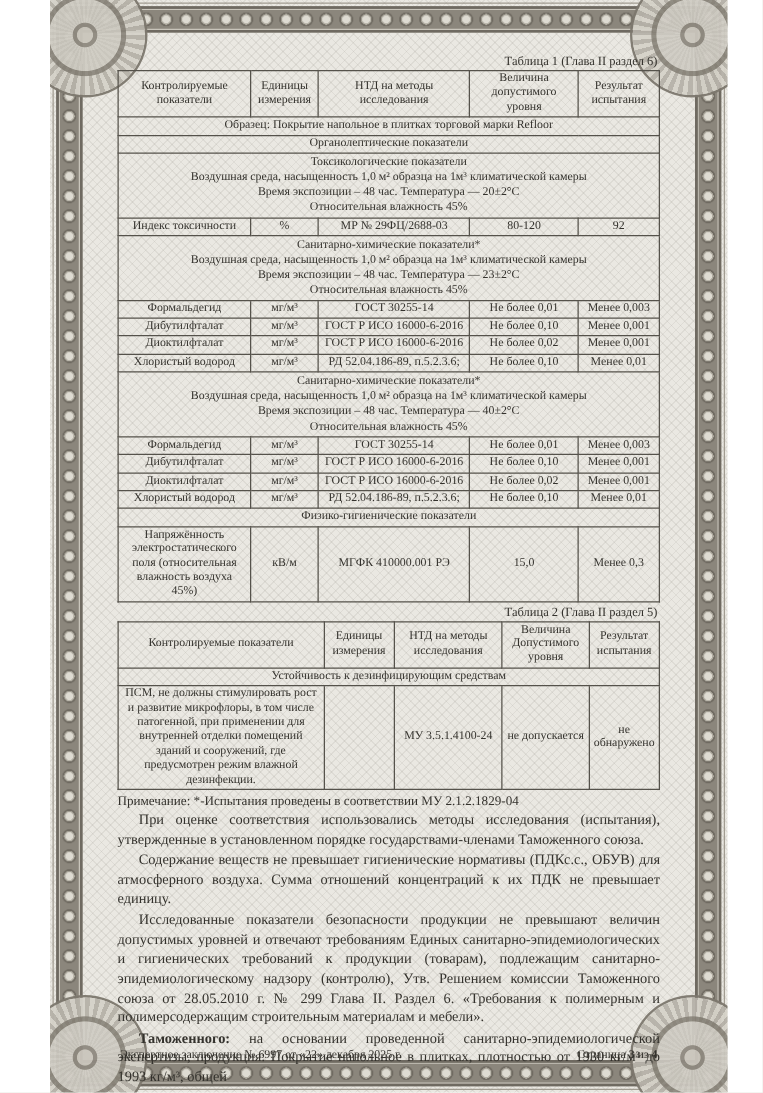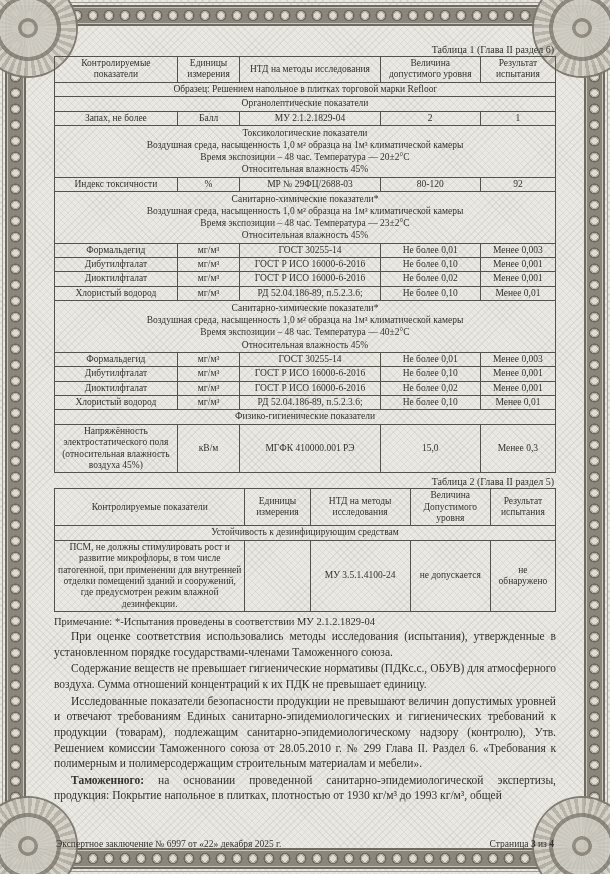--- a/index.html
+++ b/index.html
@@ -1,24 +1,25 @@
 <!DOCTYPE html>
 <html><head>
 <meta charset="utf-8">
 <style>
   * { margin:0; padding:0; box-sizing:border-box; }
   html,body { width:610px; height:874px; }
   body { font-family:"Liberation Serif", serif; color:#34322d; }
 
   .page {
-    position:relative; width:610px; height:874px; overflow:hidden;
+    position:relative; width:542px; height:874px; overflow:hidden;
     background-color:#eae8e2;
     background-image:
       repeating-linear-gradient(45deg,  rgba(148,144,135,0.14) 0 1px, transparent 1px 5px),
       repeating-linear-gradient(-45deg, rgba(148,144,135,0.14) 0 1px, transparent 1px 5px);
+    margin-left: 40px;
   }
 
   
   .outer-line { position:absolute; inset:2px; border:1px solid #a19c91; pointer-events:none; }
   .strip { position:absolute; background-color:#8b867c; z-index:1; }
   .strip.h {
     left:5px; right:5px; height:21px;
     border-top:2px solid #6f6a61; border-bottom:2px solid #6f6a61;
     background-image: radial-gradient(circle at 8px 8.5px, #dedbd2 0 3.2px, #b0aca1 3.2px 4.3px, #6f6a61 4.3px 5.4px, transparent 5.8px);
     background-size:16px 17px;
@@ -121,32 +122,25 @@
         <tr>
           <th>Контролируемые показатели</th>
           <th>Единицы измерения</th>
           <th>НТД на методы исследования</th>
           <th>Величина допустимого уровня</th>
           <th>Результат испытания</th>
         </tr>
       </thead>
       <tbody>
         <tr>
-            <td class="spanrow" colspan="5">Образец: Решением напольное в плитках торговой марки Refloor</td>
+            <td class="spanrow" colspan="5">Образец: Покрытие напольное в плитках торговой марки Refloor</td>
           </tr>
         <tr>
             <td class="spanrow" colspan="5">Органолептические показатели</td>
           </tr>
-        <tr>
-          <td>Запах, не более</td>
-          <td>Балл</td>
-          <td>МУ 2.1.2.1829-04</td>
-          <td>2</td>
-          <td>1</td>
-        </tr>
         <tr>
             <td class="blockcell" colspan="5">
           <div>Токсикологические показатели</div>
           <div>Воздушная среда, насыщенность 1,0 м² образца на 1м³  климатической камеры</div>
           <div>Время экспозиции – 48 час. Температура — 20±2°С</div>
           <div>Относительная влажность 45%</div>
         </td>
           </tr>
         <tr>
           <td>Индекс токсичности</td>

